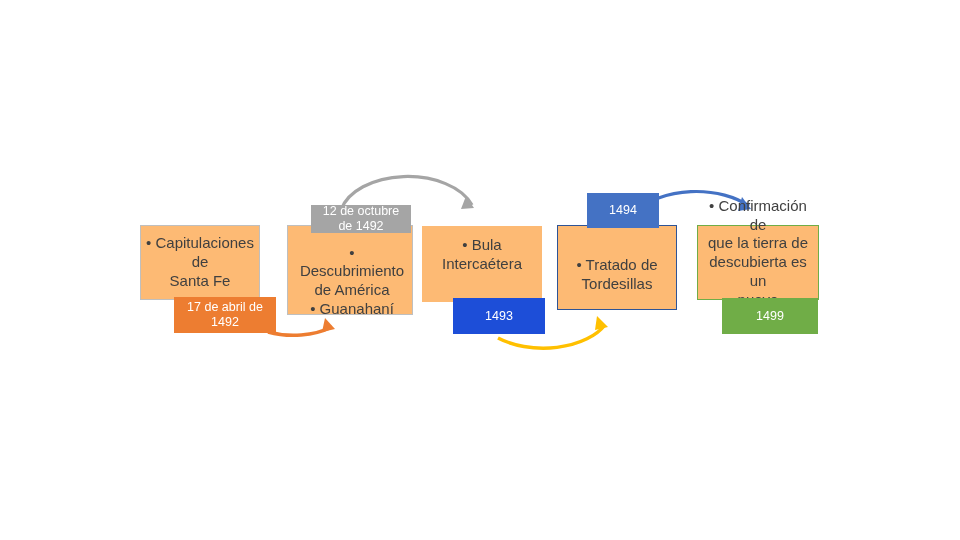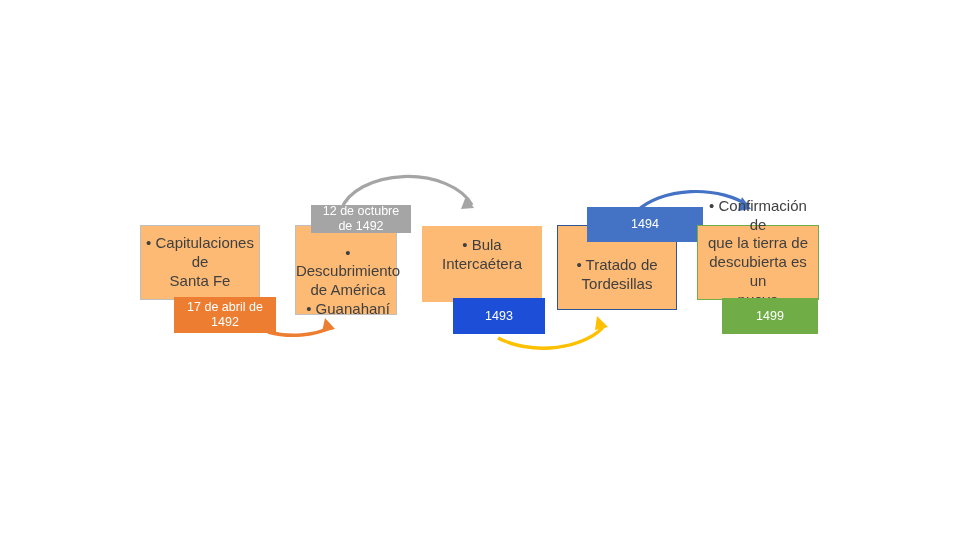--- a/index.html
+++ b/index.html
@@ -85,42 +85,42 @@
 
   <div class="box" style="left:140px; top:225px; width:120px; height:75px; border-color:#bfbfbf;">
     <span class="txt">• Capitulaciones de
 Santa Fe</span>
   </div>
   <div class="chip" style="left:174px; top:297px; width:102px; height:36px; background:#ed7d31;">
     <span class="txt">17 de abril de
 1492</span>
   </div>
 
-  <div class="box" style="left:295px; top:225px; width:102px; height:90px; border-color:#bfbfbf;padding-left:8px;">
+  <div class="box" style="left:287px; top:225px; width:126px; height:90px; border-color:#bfbfbf;padding-left:8px;">
     <span class="txt" style="margin-top:22px;">• Descubrimiento
 de América
 • Guanahaní</span>
   </div>
   <div class="chip" style="left:311px; top:205px; width:100px; height:28px; background:#a5a5a5;">
     <span class="txt">12 de octubre
 de 1492</span>
   </div>
 
   <div class="box" style="left:421px; top:225px; width:122px; height:78px; border-color:#ffffff;">
     <span class="txt" style="margin-top:-18px;">• Bula Intercaétera</span>
   </div>
   <div class="chip" style="left:453px; top:298px; width:92px; height:36px; background:#1d4ed8;">
     <span class="txt">1493</span>
   </div>
 
   <div class="box" style="left:557px; top:225px; width:120px; height:85px; border-color:#2e5496;">
     <span class="txt" style="margin-top:14px;">• Tratado de
 Tordesillas</span>
   </div>
-  <div class="chip" style="left:587px; top:207px; width:116px; height:35px; background:#4472c4;">
+  <div class="chip" style="left:587px; top:193px; width:72px; height:35px; background:#4472c4;">
     <span class="txt">1494</span>
   </div>
 
   <div class="box" style="left:697px; top:225px; width:122px; height:75px; border-color:#70ad47;">
     <span class="txt">• Confirmación de
 que la tierra de
 descubierta es un
 nuevo continente</span>
   </div>
   <div class="chip" style="left:722px; top:298px; width:96px; height:36px; background:#70ad47;">

